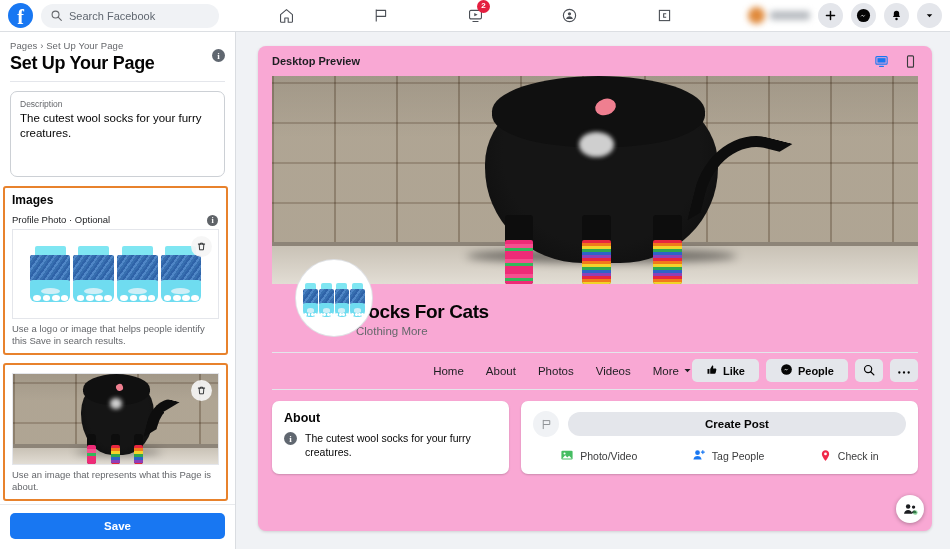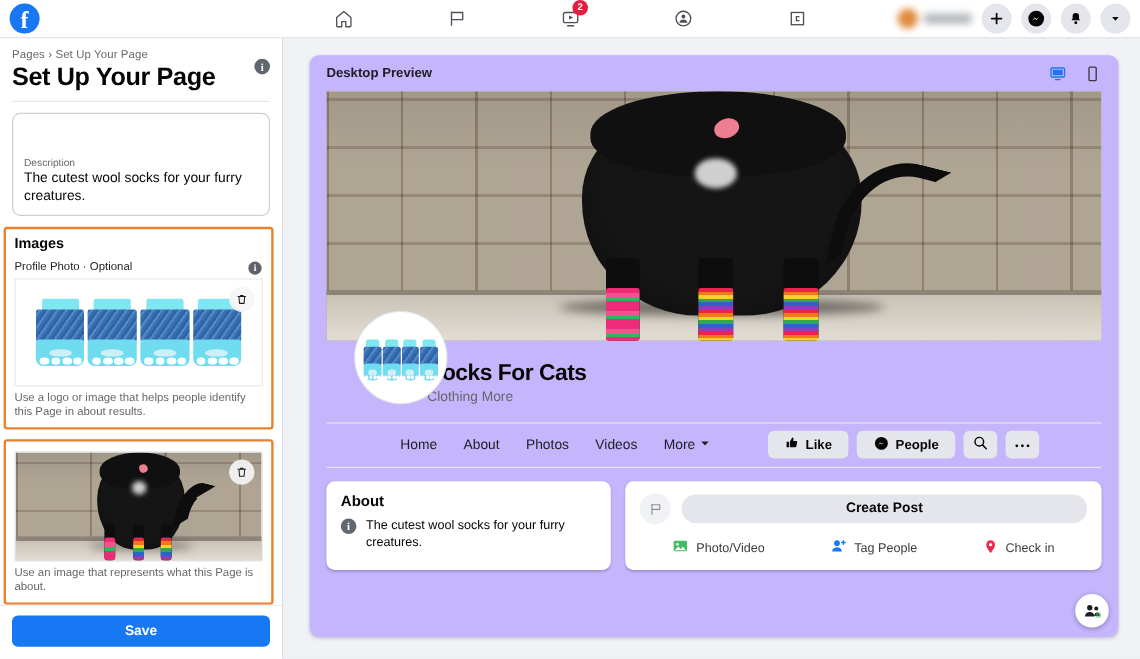--- a/index.html
+++ b/index.html
@@ -75,37 +75,37 @@
 
   
   .left {
     width: 236px; background: #ffffff;
     border-right: 1px solid #dadde1;
     height: 517px; overflow: hidden;
     position: relative;
   }
   .lp-head { padding: 8px 10px 0 10px; position: relative; }
   .breadcrumb { font-size: 9.5px; color: #65676b; letter-spacing: .1px; }
-  .page-title { font-size: 21px; font-weight: bold; color: #050505; margin-top: 2px; letter-spacing: -.3px;}
+  .page-title { font-size: 18px; font-weight: bold; color: #050505; margin-top: 2px; letter-spacing: -.3px;}
   .info-dot {
     width: 13px; height: 13px; border-radius: 50%;
     background: #606770; color: #fff;
     font-size: 9px; font-weight: bold;
     display: flex; align-items: center; justify-content: center;
     font-family: "Liberation Serif", serif;
     position: absolute; right: 10px; top: 17px;
   }
   .divider { height: 1px; background: #e4e6eb; margin: 7px 10px 0 10px; }
 
   .desc-card {
     margin: 9px 10px 0 10px;
     border: 1px solid #ccd0d5; border-radius: 7px;
     padding: 7px 9px 9px 9px; height: 86px;
   }
-  .desc-label { font-size: 8.5px; color: #65676b; margin-top: 28px; }
+  .desc-label { font-size: 8.5px; color: #65676b; }
   .desc-text { font-size: 11.5px; color: #050505; line-height: 15px; margin-top: 2px; }
 
   .img-section {
     margin: 9px 7px 0 3px;
     border: 2px solid #e8822c; border-radius: 3px;
     padding: 5px 7px 6px 7px;
   }
   .sec-title { font-size: 12px; font-weight: bold; color: #050505; }
   .sub-block {
     position: relative; margin-top: 7px;
@@ -147,21 +147,21 @@
     background: #1877f2; color: #fff;
     font-size: 11.5px; font-weight: bold;
     height: 26px; border-radius: 5px; border: none;
     width: 100%; cursor: pointer;
     font-family: "Liberation Sans", sans-serif;
   }
 
   
   .right { flex: 1; padding: 14px 18px 0 22px; }
   .preview-card {
-    background: #c4b5fd; border-radius: 8px;
+    background: #f9a8d4; border-radius: 8px;
     box-shadow: 0 1px 3px rgba(0,0,0,.14);
     height: 485px; overflow: hidden; position: relative;
   }
   .pv-head {
     height: 26px; display: flex; align-items: center;
     padding: 4px 14px 0 14px; justify-content: space-between;
   }
   .pv-title { font-size: 11px; font-weight: bold; color: #1c1e21; }
   .pv-toggles { display: flex; gap: 14px; align-items: center; }
   .tg { cursor: pointer; display: flex; }
@@ -250,23 +250,22 @@
   }
   .paw-big { position:absolute; bottom: 34%; left: 26%; width: 48%; height: 30%; background:#cfeff7; border-radius: 50% 50% 40% 40%; }
   .paw-t { position: absolute; bottom: 6%; width: 19%; height: 26%; background: #fff; border-radius: 50%; }
 
   .prof-text { margin-left: 84px; padding-bottom: 3px; }
   .prof-name { font-size: 19px; font-weight: bold; color: #050505; letter-spacing: -.4px; }
   .prof-cat { font-size: 11.5px; color: #65676b; margin-top: 2px; }
 
   .tabs-sep { height: 1px; background: #e4e6eb; margin: 12px 14px 0 14px; }
   .tabs-row {
-    display: flex; align-items: center; justify-content: center;
+    display: flex; align-items: center; justify-content: flex-end;
     padding: 6px 14px 0 14px;
-    gap: 48px;
   }
   .tabs-left { display: flex; gap: 22px; padding-left: 10px; }
   .tab { font-size: 11.5px; color: #1c1e21; font-weight: 500; cursor: pointer; display: flex; align-items: center; gap: 4px;}
   .tabs-right { display: flex; gap: 7px; align-items: center; }
   .act-btn {
     background: #e4e6eb; border-radius: 5px;
     height: 23px; display: flex; align-items: center; justify-content: center;
     gap: 5px; padding: 0 14px; font-size: 11px; font-weight: bold; color: #050505;
     cursor: pointer;
   }
@@ -318,20 +317,29 @@
   }
 </style>
 </head>
 <body>
 
 <div class="topbar">
   <div class="tb-left">
     <div class="fb-logo">
         <span>f</span>
       </div>
+    <div class="search-pill">
+      <span class="sicon">
+        <svg width="11" height="11" viewBox="0 0 16 16">
+            <circle cx="6.6" cy="6.6" r="5" fill="none" stroke="#65676b" stroke-width="1.6"></circle>
+            <line x1="10.4" y1="10.4" x2="15" y2="15" stroke="#65676b" stroke-width="1.6" stroke-linecap="round"></line>
+          </svg>
+      </span>
+      <span class="stxt">Search Facebook</span>
+    </div>
   </div>
 
   <div class="tb-center">
     <div class="nav-ico">
       <svg width="17" height="17" viewBox="0 0 20 20">
           <path d="M3 9l7-6 7 6v8a1 1 0 0 1-1 1h-4v-5H8v5H4a1 1 0 0 1-1-1z" fill="none" stroke="#4b4f56" stroke-width="1.3" stroke-linejoin="round"></path>
         </svg>
     </div>
     <div class="nav-ico">
       <svg width="17" height="17" viewBox="0 0 20 20">
@@ -459,21 +467,21 @@
                 <div class="paw-t" style="left:76%;"></div>
               </div>
             </div>
           </div>
           <div class="trash-btn">
             <svg width="11" height="11" viewBox="0 0 16 16">
                 <path d="M3.4 4.5h9.2M6.4 4.5V3.2h3.2v1.3M4.6 4.5l.6 8.3h5.6l.6-8.3" fill="none" stroke="#1c1e21" stroke-width="1.25" stroke-linecap="round" stroke-linejoin="round"></path>
               </svg>
           </div>
         </div>
-        <div class="hint">Use a logo or image that helps people identify this Page in about results.</div>
+        <div class="hint">Use a logo or image that helps people identify this Save in search results.</div>
       </div>
     </div>
 
     <div class="cover-section">
       <div class="sub-block" style="margin-top:2px;">
         <div class="sub-info">i</div>
 
         <div class="photo-box" style="height:92px;">
           <div class="wall"></div>
           <div class="wall-floor" style="height:20px;"></div>

